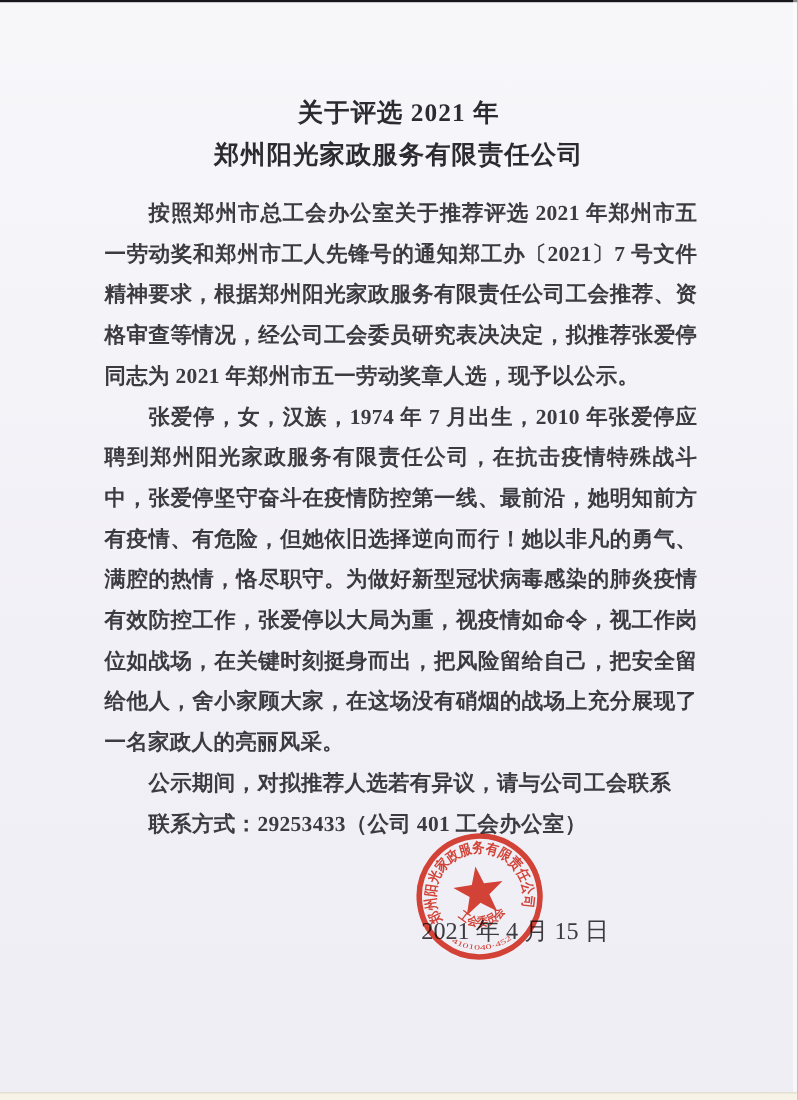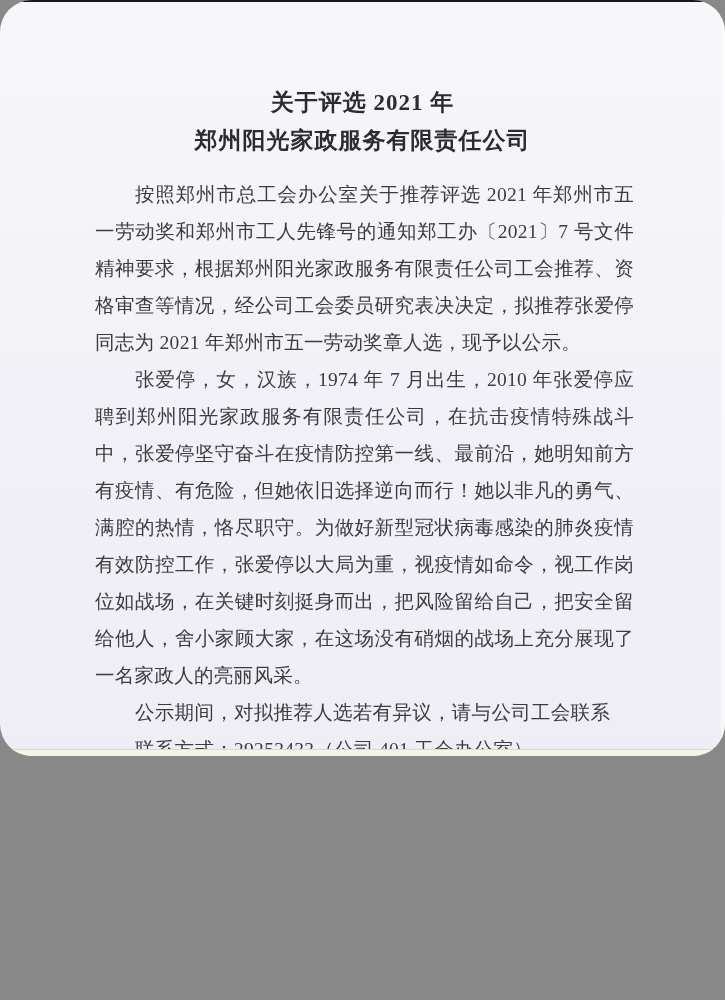--- a/index.html
+++ b/index.html
@@ -1,26 +1,25 @@
 <!DOCTYPE html>
 <html style="--page-background: #f3f2f7; --text-color: #3b3b40; --stamp-red: #dc2c1c; --scan-edge: #17171c; --bottom-strip: #f7f3e6;"><head>
 <meta charset="utf-8">
 <style>
   html, body { margin: 0; padding: 0; background: #888; }
   .page {
     position: relative;
     width: 725px;
-    height: 756px;
+    height: 1000px;
     margin: 0 auto;
     background: var(--page-background, #f3f2f7);
     background-image: linear-gradient(180deg, rgba(255,255,255,0.35) 0%, rgba(236,234,244,0.25) 60%, rgba(232,230,240,0.35) 100%);
     overflow: hidden;
     font-family: "Liberation Serif", "DejaVu Serif", serif;
     color: var(--text-color, #3b3b40);
-    border-radius: 32px;
   }
   .top-edge {
     position: absolute; top: 0; left: 0; width: 100%; height: 2px;
     background: var(--scan-edge, #17171c);
   }
   .right-edge {
     position: absolute; top: 0; right: 0; width: 4px; height: 100%;
     background: rgba(255,255,255,0.5);
   }
   .bottom-strip {
@@ -38,21 +37,21 @@
     color: #2c2c30;
   }
   .body-text {
     position: absolute;
     left: 95px; top: 176px; width: 539px;
     font-size: 19.5px;
     line-height: 37px;
     letter-spacing: 0.3px;
     text-align: justify;
   }
-  .body-text p { margin: 0; text-indent: 40px; }
+  .body-text p { margin: 0; text-indent: 40px; font-weight: bold; }
   .sig-org {
     position: absolute; top: 796px; right: 113px;
     font-size: 19.5px; line-height: 26px; letter-spacing: 0.5px;
     white-space: nowrap;
   }
   .sig-date {
     position: absolute; top: 834px; left: 383px;
     font-size: 22px; line-height: 26px;
     white-space: nowrap;
   }

